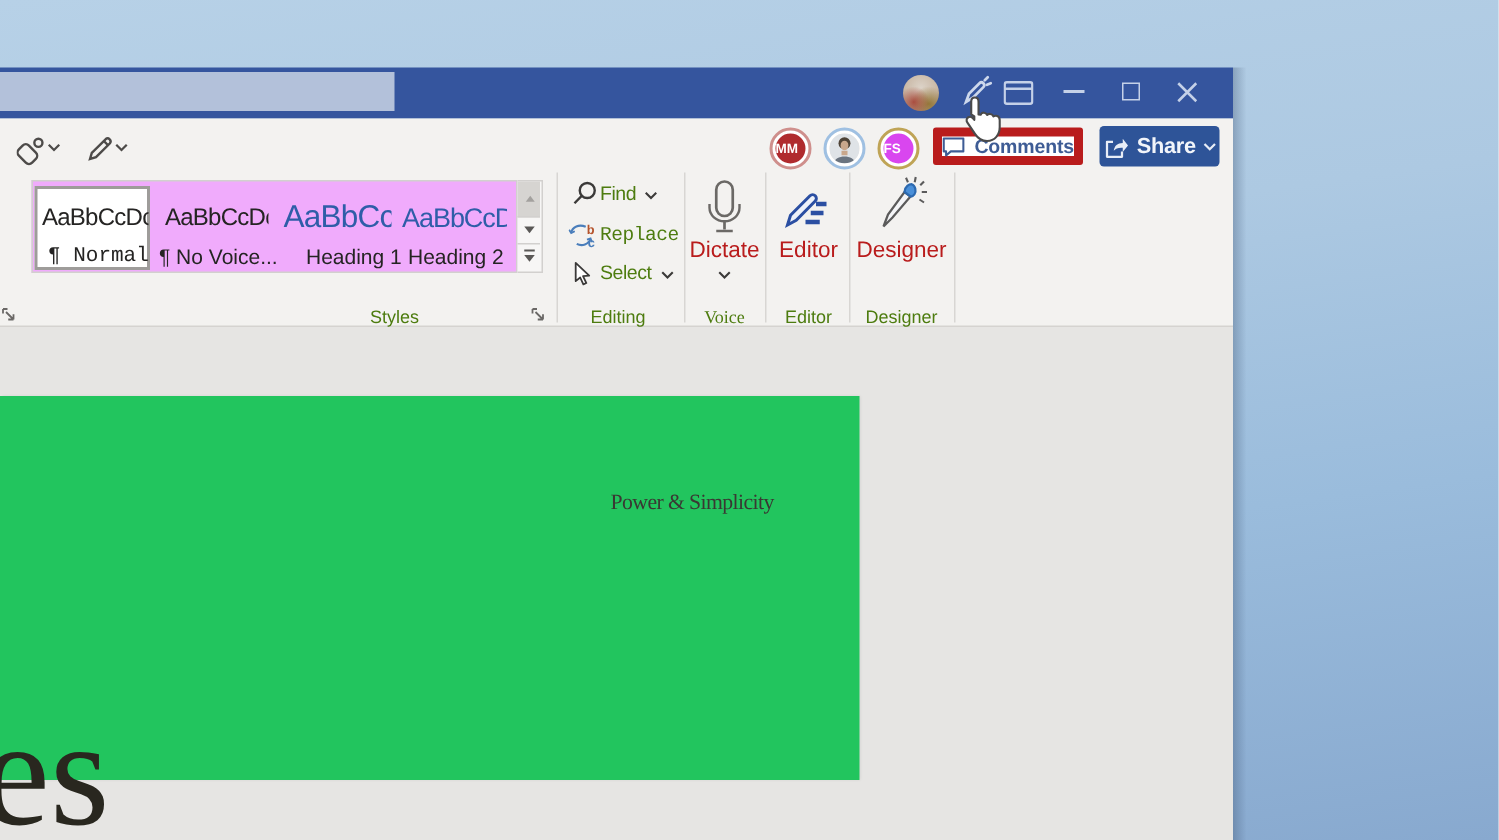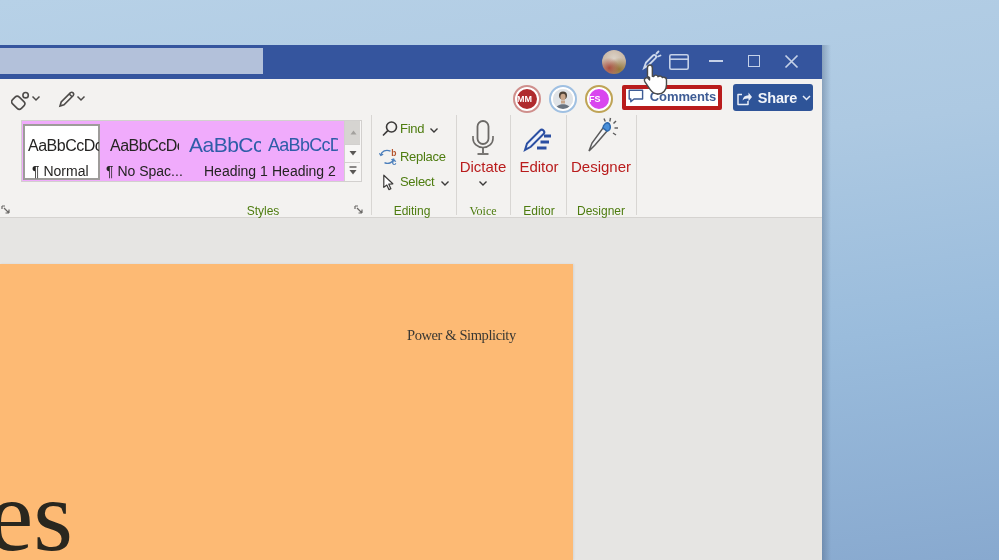--- a/index.html
+++ b/index.html
@@ -32,21 +32,21 @@
   
   #gallery{position:absolute;left:21px;top:41px;width:324px;height:62px;background:#f0abfc;border:1px solid #d2d0ce;box-sizing:border-box;}
   .gbig{font-size:16px;letter-spacing:-0.5px;color:#252423;white-space:nowrap;}
   .glabel{font-size:14px;color:#252423;white-space:nowrap;}
   #scrollstrip{position:absolute;left:345px;top:41px;width:17px;height:62px;background:#f7f6f5;border:1px solid #d2d0ce;border-left:none;box-sizing:border-box;}
   
   .edrow{position:absolute;font-size:13px;letter-spacing:-0.3px;color:#4d7c0f;white-space:nowrap;}
   .bigbtn-label{position:absolute;font-size:15px;color:#b91c1c;text-align:center;}
   
   #doccanvas{position:absolute;left:0;top:173px;width:822px;height:342px;background:#e6e5e3;}
-  #page{position:absolute;left:0;top:46px;width:573px;height:296px;background:#fdba74;box-shadow:1px 0 2px rgba(0,0,0,0.07);}
+  #page{position:absolute;left:0;top:46px;width:573px;height:256px;background:#22c55e;box-shadow:1px 0 2px rgba(0,0,0,0.07);}
   #pstext{position:absolute;left:407px;top:63px;font-family:"Liberation Serif",serif;font-size:14.5px;letter-spacing:-0.4px;color:#3a3833;}
   #bigword{position:absolute;left:-12px;top:201px;font-family:"Liberation Serif",serif;font-size:102px;color:#29271f;line-height:1;}
   
   #winshadow{position:absolute;left:822px;top:0;width:9px;height:515px;background:linear-gradient(to right,rgba(55,75,105,0.32),rgba(55,75,105,0));}
 </style>
 </head>
 <body>
 
 <div id="win">
   <div id="titlebar">
@@ -104,21 +104,21 @@
           <circle cx="10" cy="6.5" r="4" fill="#4e4337"></circle>
           <ellipse cx="10" cy="8" rx="2.6" ry="3.2" fill="#c9a78c"></ellipse>
           <path d="M3 20 C3 13.8 17 13.8 17 20 Z" fill="#6a7480"></path>
           <path d="M8 11.5 h4 v3 h-4 z" fill="#c9a78c"></path>
         </svg>
     </div>
     <div class="avring" style="left:587px;outline:2px solid #bfa456;background:#d946ef;">
         <span>FS</span>
       </div>
 
-    <div style="position:absolute;left:622px;top:6px;width:100px;height:25px;background:#ffffff;border:4px solid #b91c1c;border-radius:2px;box-sizing:border-box;display:flex;align-items:flex-start;justify-content:center;gap:6px;">
+    <div style="position:absolute;left:622px;top:6px;width:100px;height:25px;background:#ffffff;border:6px solid #b91c1c;border-radius:2px;box-sizing:border-box;display:flex;align-items:center;justify-content:center;gap:6px;">
       <svg width="16" height="14" viewBox="0 0 16 14">
           <path d="M1.2 1.2 h13.4 v8.8 h-8.6 l-3.2 2.8 v-2.8 h-1.6 Z" fill="none" stroke="#3e5c95" stroke-width="1.4" stroke-linejoin="round"></path>
         </svg>
       <span style="font-size:13px;font-weight:bold;letter-spacing:-0.1px;color:#3e5c95;">Comments</span>
     </div>
 
     <div id="share">
       <svg width="18" height="16" viewBox="0 0 18 16">
         <g fill="none" stroke="#e8edf7" stroke-width="1.5" stroke-linejoin="round">
           <path d="M7 4.5 H3 V14.5 H13 V11"></path>
@@ -127,23 +127,23 @@
       </svg>
       <span style="font-size:14.5px;font-weight:bold;letter-spacing:-0.2px;color:#f2f5fa;">Share</span>
       <svg width="9" height="6" viewBox="0 0 9 6">
           <path d="M1 1 L4.5 4.5 L8 1" stroke="#e8edf7" stroke-width="1.5" fill="none"></path>
         </svg>
     </div>
 
     <div id="gallery">
       <div style="position:absolute;left:1px;top:3px;width:77px;height:56px;border:2px solid #9e9c9a;box-sizing:border-box;background:#fff;"></div>
       <div class="gbig" style="position:absolute;left:6px;top:16px;width:71px;overflow:hidden;">AaBbCcDc</div>
-      <div class="glabel" style="position:absolute;left:10px;top:42px;">¶ Normal</div>
+      <div class="glabel" style="position:absolute;left:10px;top:42px;font-family:Liberation Mono, monospace;">¶ Normal</div>
       <div class="gbig" style="position:absolute;left:88px;top:16px;width:69px;overflow:hidden;">AaBbCcDc</div>
-      <div class="glabel" style="position:absolute;left:84px;top:42px;">¶ No Spac...</div>
+      <div class="glabel" style="position:absolute;left:84px;top:42px;">¶ No Voice...</div>
       <div style="position:absolute;left:167px;top:12px;width:72px;overflow:hidden;font-size:21px;letter-spacing:-0.5px;color:#2f5da8;white-space:nowrap;">AaBbCcD</div>
       <div class="glabel" style="position:absolute;left:182px;top:42px;">Heading 1</div>
       <div style="position:absolute;left:246px;top:14px;width:70px;overflow:hidden;font-size:18px;letter-spacing:-0.7px;color:#2f5da8;white-space:nowrap;">AaBbCcD</div>
       <div class="glabel" style="position:absolute;left:250px;top:42px;">Heading 2</div>
     </div>
     <div id="scrollstrip">
       <div style="position:absolute;left:0;top:0;width:15px;height:23px;background:#d6d4d1;border-bottom:1px solid #d2d0ce;"></div>
       <svg class="abs" style="left:4.5px;top:9px" width="7" height="5" viewBox="0 0 7 5">
           <path d="M3.5 0.5 L6.5 4.5 H0.5 Z" fill="#a3a19e"></path>
         </svg>
@@ -188,21 +188,21 @@
     <svg class="abs" style="left:379px;top:69px" width="19" height="18" viewBox="0 0 19 18">
       <g fill="none" stroke="#4a7ebb" stroke-width="1.4">
         <path d="M11.5 3.2 C7 1.2 2.5 3.2 1.8 7.2"></path>
         <path d="M0.4 5.2 L1.8 7.4 L4.2 6.2" stroke-width="1.2"></path>
         <path d="M5.5 14.6 C9 16.4 13.5 15 14.6 11.2"></path>
         <path d="M12.3 11.8 L14.7 11 L15.6 13.4" stroke-width="1.2"></path>
       </g>
       <text x="12.2" y="8" font-size="8.5" font-weight="bold" fill="#b5542d" font-family="Liberation Sans">b</text>
       <text x="12.8" y="16.5" font-size="8.5" font-weight="bold" fill="#4a7ebb" font-family="Liberation Sans">c</text>
     </svg>
-    <div class="edrow" style="left:400px;top:70px;">Replace</div>
+    <div class="edrow" style="left:400px;top:70px;font-family:Liberation Mono, monospace;">Replace</div>
 
     <svg class="abs" style="left:382px;top:95px" width="13" height="18" viewBox="0 0 13 18">
       <path d="M1.8 1.2 L10.8 9.8 L6.7 10.1 L8.9 14.7 L6.9 15.6 L4.8 11 L1.8 13.4 Z" fill="#fff" stroke="#3b3a39" stroke-width="1.2" stroke-linejoin="round"></path>
     </svg>
     <div class="edrow" style="left:400px;top:95px;">Select</div>
     <svg class="abs" style="left:440px;top:101px" width="10" height="7" viewBox="0 0 10 7">
         <path d="M1.5 1.5 L5 5 L8.5 1.5" stroke="#3b3a39" stroke-width="1.4" fill="none"></path>
       </svg>
 
     <svg class="abs" style="left:468px;top:40px" width="30" height="40" viewBox="0 0 30 40">

